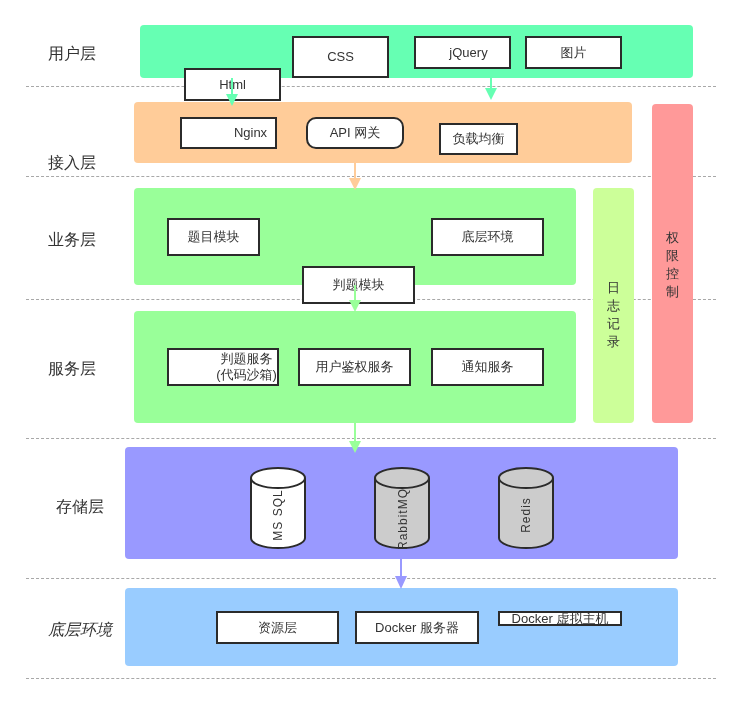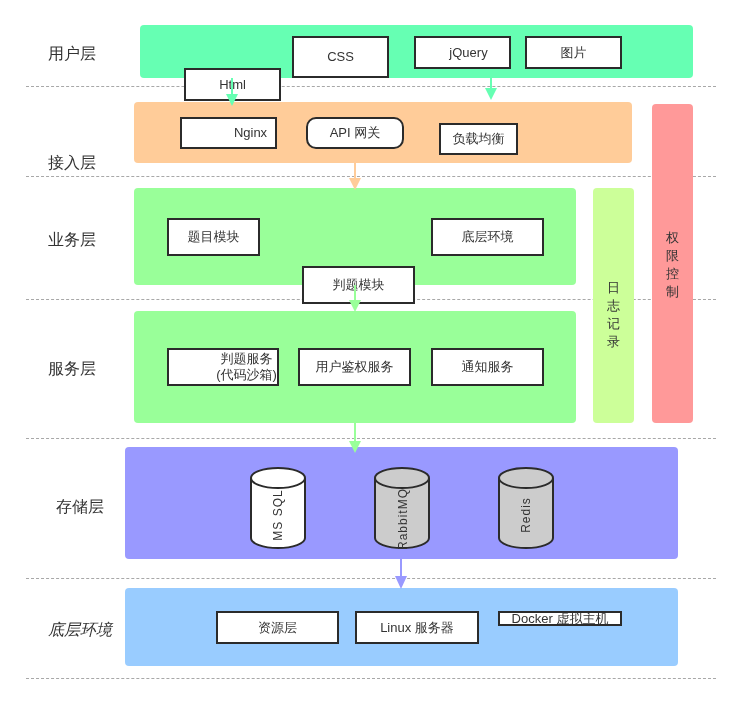--- a/index.html
+++ b/index.html
@@ -94,21 +94,21 @@
 <div class="cyl" style="left:497px;top:466px;width:58px;height:84px;">
   <svg width="58" height="84">
     <path d="M2,12 L2,72 A27,10 0 0 0 56,72 L56,12" fill="#CCCCCC" stroke="#2b2b2b" stroke-width="2"></path>
     <ellipse cx="29" cy="12" rx="27" ry="10" fill="#CCCCCC" stroke="#2b2b2b" stroke-width="2"></ellipse>
   </svg>
   <div class="cyl-label" style="left:-2px;top:42px;width:62px;text-align:center;">Redis</div>
 </div>
 
 <div class="panel" style="left:125px;top:588px;width:553px;height:78px;background:#99CCFF;"></div>
 <div class="box" style="left:216px;top:611px;width:123px;height:33px;">资源层</div>
-<div class="box" style="left:355px;top:611px;width:124px;height:33px;">Linux 服务器</div>
+<div class="box" style="left:355px;top:611px;width:124px;height:33px;">Docker 服务器</div>
 <div class="box" style="left:498px;top:611px;width:124px;height:15px;">Docker 虚拟主机</div>
 
 <svg class="arrows" width="742" height="714">
   <g>
     <line x1="232" y1="78" x2="232" y2="96" stroke="#66FFB3" stroke-width="2"></line>
     <polygon points="226,94 238,94 232,106" fill="#66FFB3"></polygon>
   </g>
   <g>
     <line x1="491" y1="78" x2="491" y2="90" stroke="#66FFB3" stroke-width="2"></line>
     <polygon points="485,88 497,88 491,100" fill="#66FFB3"></polygon>

